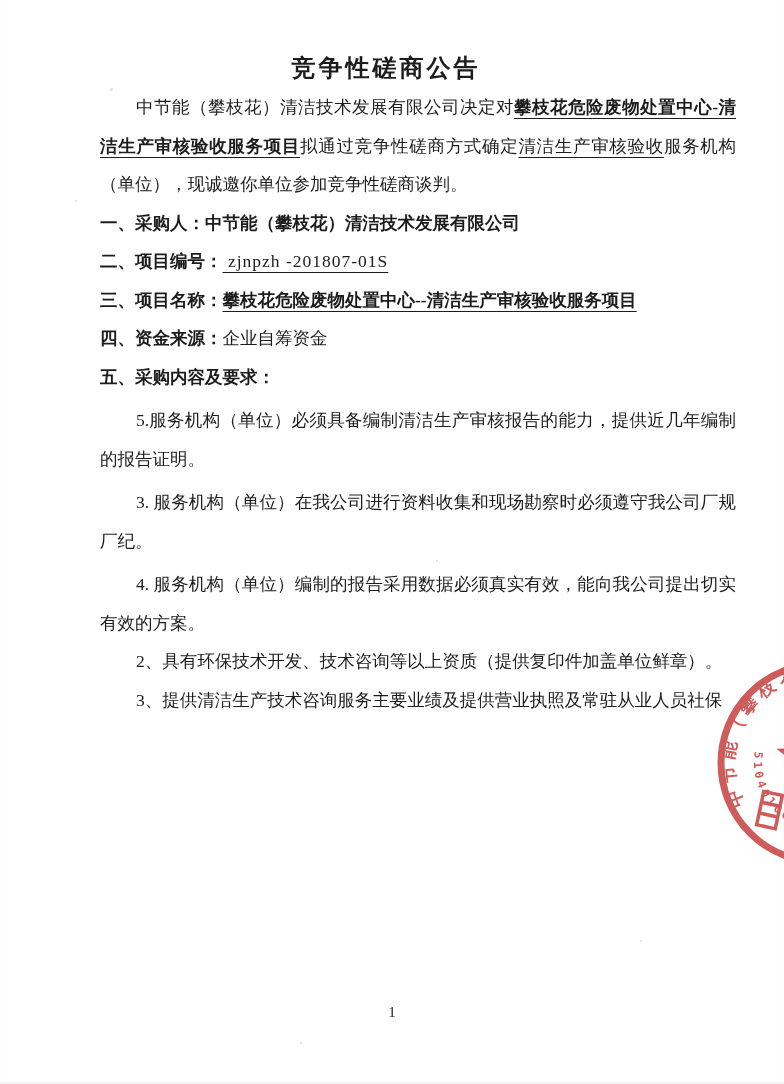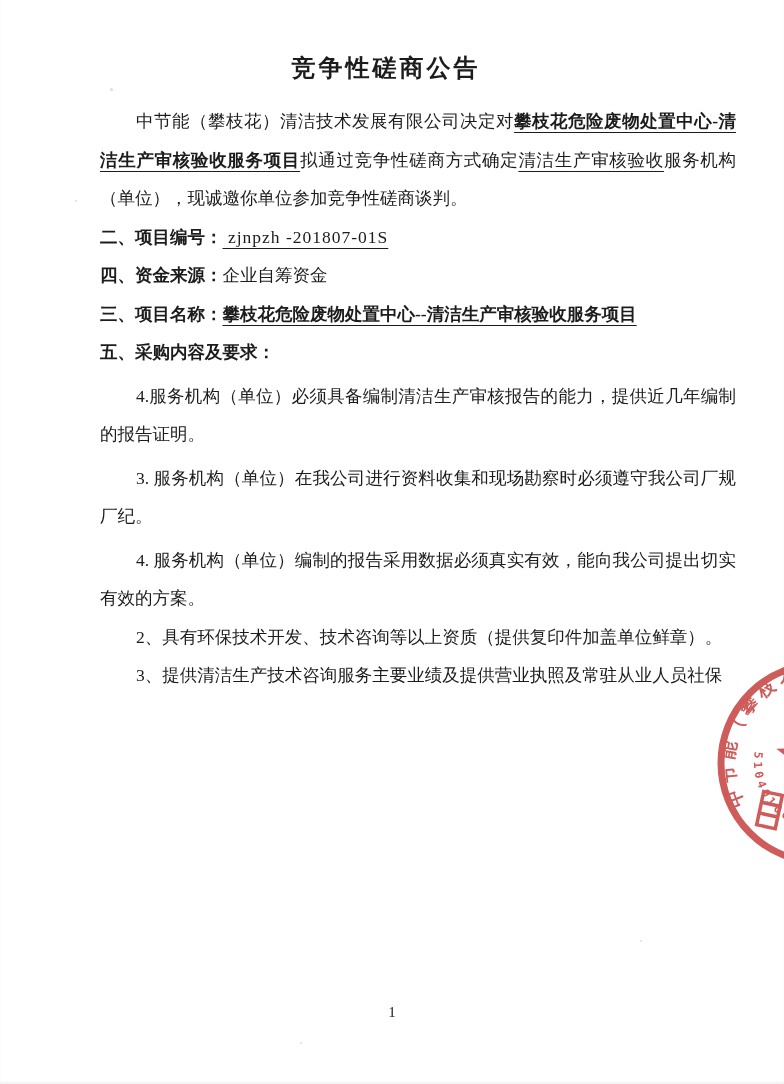--- a/index.html
+++ b/index.html
@@ -12,21 +12,21 @@
     font-family:"Liberation Serif","DejaVu Serif",serif;
     color:#1c1c1c;
     box-shadow: inset 0 -2px 2px rgba(0,0,0,0.05);
   }
   .title {
     position:absolute; top:52px; left:0; right:12px;
     margin:0; text-align:center;
     font-size:24px; font-weight:700; letter-spacing:3px;
   }
   .content {
-    position:absolute; left:100px; top:102px; width:636px;
+    position:absolute; left:100px; top:88px; width:636px;
     font-size:17.5px; line-height:38.5px;
     text-align:justify;
   }
   .content p { margin:0; padding:0; }
   .indent2 { text-indent:2.05em; }
   .b  { font-weight:700; }
   .u  { text-decoration:underline; text-underline-offset:5px; text-decoration-thickness:1.4px; }
   .gap5 { margin-top:5px !important; }
   .mono-num { letter-spacing:1px;text-decoration:underline; }
   .page-num {
@@ -53,30 +53,31 @@
 <body>
 
 <div class="page">
 
   <h1 class="title">竞争性磋商公告</h1>
 
   <div class="content">
 
     <p class="indent2"><span>中节能（攀枝花）清洁技术发展有限公司决定对</span><span class="b u">攀枝花危险废物处置中心-清洁生产审核验收服务项目</span><span>拟通过竞争性磋商方式确定</span><span class="u">清洁生产审核验收</span><span>服务机构（单位），现诚邀你单位参加竞争性磋商谈判。</span></p>
 
+    <p><span class="b">一、采购人：</span><span class="b">中节能（攀枝花）清洁技术发展有限公司</span></p>
 
     <p><span class="b">二、项目编号：</span><span class="u mono-num">&nbsp;zjnpzh -201807-01S</span></p>
 
+    <p><span class="b">三、项目名称：</span><span class="b u">攀枝花危险废物处置中心--清洁生产审核验收服务项目</span></p>
+
     <p><span class="b">四、资金来源：</span><span>企业自筹资金</span></p>
-
-    <p><span class="b">三、项目名称：</span><span class="b u">攀枝花危险废物处置中心--清洁生产审核验收服务项目</span></p>
 
     <p><span class="b">五、采购内容及要求：</span></p>
 
-    <p class="indent2 gap5">4.服务机构（单位）必须具备编制清洁生产审核报告的能力，提供近几年编制的报告证明。</p>
+    <p class="indent2 gap5">5.服务机构（单位）必须具备编制清洁生产审核报告的能力，提供近几年编制的报告证明。</p>
     <p class="indent2 gap5">3. 服务机构（单位）在我公司进行资料收集和现场勘察时必须遵守我公司厂规厂纪。</p>
     <p class="indent2 gap5">4. 服务机构（单位）编制的报告采用数据必须真实有效，能向我公司提出切实有效的方案。</p>
 
 
     <p class="indent2">2、具有环保技术开发、技术咨询等以上资质（提供复印件加盖单位鲜章）。</p>
     <p class="indent2">3、提供清洁生产技术咨询服务主要业绩及提供营业执照及常驻从业人员社保</p>
 
   </div>
 
   <div class="seal">

